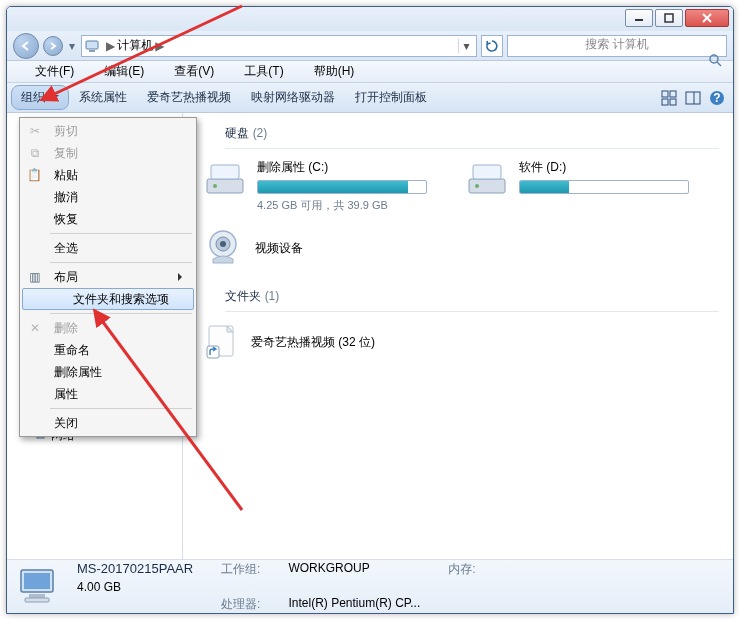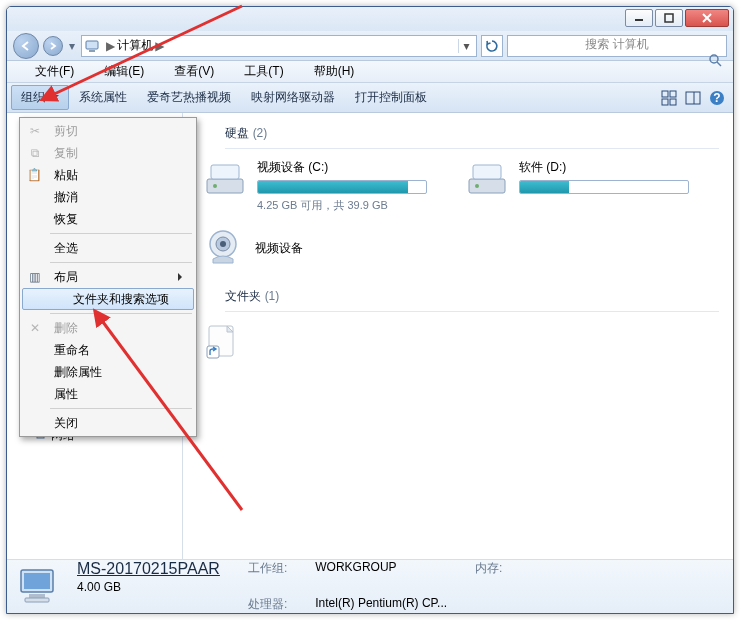--- a/index.html
+++ b/index.html
@@ -27,21 +27,21 @@
 .searchbar .sicon { margin-left: auto; color: #5b7fab; }
 
 
 .menubar { height: 22px; background: linear-gradient(#f4f8fd,#e6eef8); border-bottom: 1px solid #c6d3e4; display: flex; align-items: center; padding: 0 4px; }
 .menubar span { padding: 2px 6px; margin-left: 18px; }
 
 
 .toolbar { height: 30px; background: linear-gradient(#eaf2fb,#d6e4f4); border-bottom: 1px solid #b9c9de; display: flex; align-items: center; padding: 0 4px; }
 .tbtn { padding: 4px 10px; color: #1a2b44; display:flex; align-items:center; gap:4px; }
 .tbtn.dd::after { content: ""; border: 4px solid transparent; border-top-color: #40566f; margin-left: 2px; margin-top:3px; }
-.tbtn.pressed { background: linear-gradient(#cde0f5,#b7d0eb); border: 1px solid #8aa9cf; border-radius: 2px; padding: 3px 9px; }
+.tbtn.pressed { background: linear-gradient(#cde0f5,#b7d0eb); border: 1px solid #8aa9cf; border-radius: 8px; padding: 3px 9px; }
 .toolbar .spacer { flex: 1; }
 .ticon { width: 24px; height: 24px; display:flex;align-items:center;justify-content:center; color:#2a4a78; }
 
 
 .body { display: flex; height: calc(100% - 24px - 30px - 22px - 30px - 54px); }
 .sidebar { width: 176px; border-right: 1px solid #d6dee9; height: 100%; position: relative; padding-top: 310px; }
 .tree-item { display:flex; align-items:center; gap:6px; padding: 3px 8px 3px 22px; }
 .content { flex: 1; padding: 8px 14px; overflow: hidden; }
 
 .section { margin-bottom: 14px; }
@@ -56,21 +56,21 @@
 .drive-fill { height: 100%; background: linear-gradient(#3fbdd1,#1f98ad); }
 .drive-stats { color: #6b7b90; margin-top: 4px; font-size: 11px; }
 
 .device-row, .folder-row { display: flex; align-items: center; gap: 12px; margin-top: 10px; margin-left: 6px; }
 
 
 .statusbar { height: 54px; border-top: 1px solid #d6dee9; background: linear-gradient(#f2f7fc,#e5eef8); display: flex; align-items: center; padding: 4px 10px; gap: 14px; }
 .status-icon { width: 46px; height: 42px; }
 .status-text { display: grid; grid-template-columns: auto auto auto auto; column-gap: 28px; row-gap: 2px; font-size: 12px; }
 .status-text .lbl { color: #6b7b90; }
-.status-text .name { color: #1a2b44; font-size: 16px; grid-column: 1; text-decoration: underline; }
+.status-text .name { color: #1a2b44; font-size: 13px; grid-column: 1; }
 
 
 .ctx { position: absolute; left: 12px; top: 110px; width: 178px; background: #f5f5f5; border: 1px solid #9a9a9a; box-shadow: 2px 3px 6px rgba(0,0,0,.35); padding: 2px; z-index: 50; }
 .ctx .row { display: flex; align-items: center; height: 22px; padding: 0 6px 0 4px; gap: 10px; position: relative; }
 .ctx .row .mi-icon { width: 18px; height: 18px; display:flex;align-items:center;justify-content:center; color:#5b6b7e; }
 .ctx .row.hover { background: linear-gradient(#e8f2fd,#cfe4fb); border: 1px solid #8aa9cf; border-radius: 2px; height: 22px; justify-content: center; }
 .ctx .row.disabled { color: #9c9c9c; }
 .ctx .row.disabled .mi-icon { color:#b5b5b5; }
 .ctx .sep { height: 1px; background: #d0d0d0; margin: 3px 2px 3px 28px; }
 .ctx .arrow { position: absolute; right: 8px; border: 4px solid transparent; border-left-color: #333; }
@@ -200,21 +200,21 @@
           <span class="count">(2)</span>
         </div>
         <div class="drives-row">
           <div class="drive">
             <div class="drive-icon"><svg width="44" height="40">
                   <rect x="4" y="20" width="36" height="14" rx="2" fill="#d6dee9" stroke="#8aa0b8"></rect>
                   <circle cx="12" cy="27" r="2" fill="#6fae6f"></circle>
                   <rect x="8" y="6" width="28" height="14" rx="2" fill="#eef4fb" stroke="#9db4d0"></rect>
                 </svg></div>
             <div class="drive-info">
-              <div class="drive-name">视频设备 (C:)</div>
+              <div class="drive-name">删除属性 (C:)</div>
               <div class="drive-bar">
                   <div class="drive-fill" style="width:89%"></div>
                 </div>
               <div class="drive-stats">4.25 GB 可用，共 39.9 GB</div>
             </div>
           </div>
           <div class="drive">
             <div class="drive-icon"><svg width="44" height="40">
                   <rect x="4" y="20" width="36" height="14" rx="2" fill="#d6dee9" stroke="#8aa0b8"></rect>
                   <circle cx="12" cy="27" r="2" fill="#6fae6f"></circle>
@@ -247,20 +247,21 @@
           <span>文件夹</span>
           <span class="count">(1)</span>
         </div>
         <div class="folder-row">
           <span><svg width="36" height="38">
                 <rect x="6" y="4" width="24" height="30" rx="2" fill="#fdfdfd" stroke="#b9c4d1"></rect>
                 <path d="M24 4 L30 10 L24 10 Z" fill="#e3e9f1" stroke="#b9c4d1"></path>
                 <rect x="4" y="24" width="12" height="12" rx="2" fill="#fff" stroke="#8aa0b8"></rect>
                 <path d="M7 33 L7 29 Q7 27 10 27 L12 27 M10 25 L13 27 L10 29" fill="none" stroke="#3b7fc4" stroke-width="1.4"></path>
               </svg></span>
+          <span>爱奇艺热播视频 (32 位)</span>
         </div>
       </div>
 
     </div>
   </div>
 
   <div class="statusbar">
     <div class="status-icon"><svg width="46" height="42">
           <rect x="4" y="4" width="32" height="22" rx="2" fill="#cfe1f5" stroke="#5b7fab" stroke-width="1.5"></rect>
           <rect x="7" y="7" width="26" height="16" fill="#6fa3d9"></rect>

